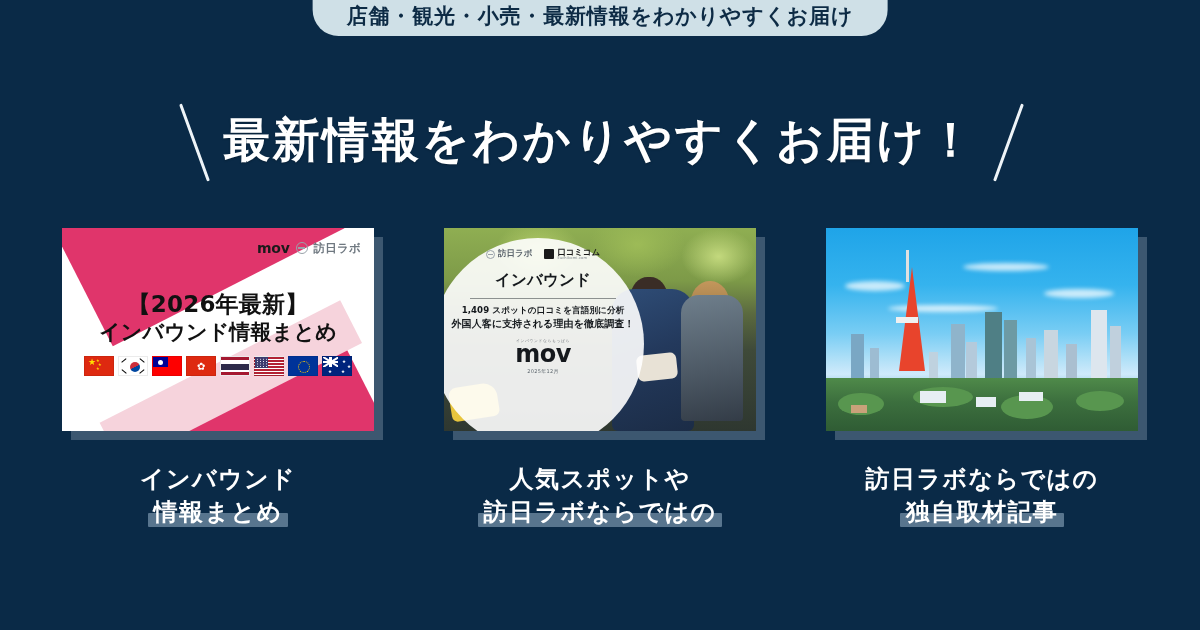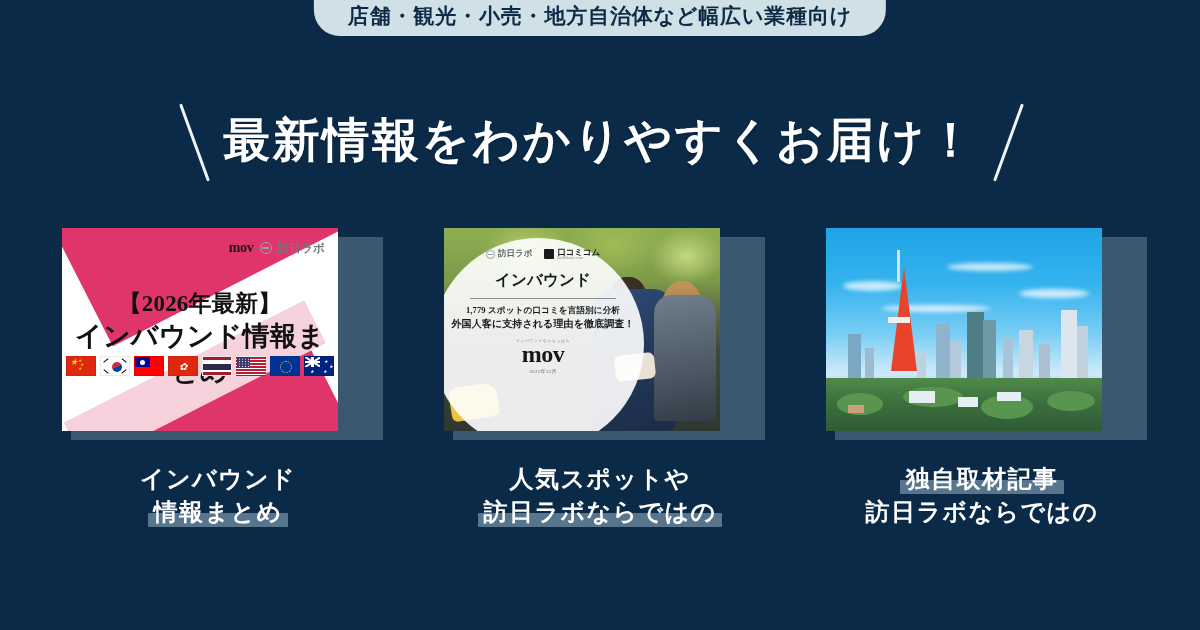--- a/index.html
+++ b/index.html
@@ -47,22 +47,22 @@
     position:absolute; top:228px; left:0; right:0;
     display:flex; justify-content:center; gap:70px;
   }
   .card-col{ width:312px; display:flex; flex-direction:column; align-items:center; }
   .thumb-wrap{ position:relative; width:312px; height:203px; }
   .thumb-shadow{
     position:absolute; left:9px; top:9px; width:312px; height:203px;
     background:#3c5770;
   }
   .thumb{
-    position:absolute; left:0; top:0; width:276px; height:203px;
-    overflow:hidden; background:#fff;font-family:Liberation Serif, serif;
+    position:absolute; left:0; top:0; width:312px; height:203px;
+    overflow:hidden; background:#fff;
   }
 
   
   .c1{ background:#ffffff; position:relative; }
   .c1 .pink-tl{
     position:absolute; left:-40px; top:-60px; width:260px; height:200px;
     background:#e0356b; transform:rotate(-27deg); transform-origin:top left;
   }
   .c1 .pink-br{
     position:absolute; right:-46px; bottom:-62px; width:260px; height:190px;
@@ -79,21 +79,21 @@
   .ringicon{
     width:12px;height:12px;border:1.3px solid #9aa3ab;border-radius:50%;
     display:flex;align-items:center;justify-content:center;
   }
   .ringicon::after{ content:""; width:7px; height:1.3px; background:#9aa3ab; }
   .c1-logo .lab{ font-size:11.5px; font-weight:700; color:#6f7880; letter-spacing:.02em; }
   .c1-title{
     position:absolute; left:0; right:0; top:62px; text-align:center; z-index:4;
   }
   .c1-title .l1{ font-size:23px; font-weight:800; color:#111; letter-spacing:.01em; display:block; line-height:1.25; }
-  .c1-title .l2{ font-size:27px; font-weight:800; color:#111; letter-spacing:.01em; display:block; line-height:1.3; }
+  .c1-title .l2{ font-size:21px; font-weight:800; color:#111; letter-spacing:.01em; display:block; line-height:1.3; }
   .flags{
     position:absolute; left:0; right:0; top:128px; z-index:4;
     display:flex; justify-content:center; gap:4px;
   }
   .flag{ width:30px; height:20px; position:relative; overflow:hidden; border:.5px solid rgba(0,0,0,.08); }
 
   
   .f-cn{ background:#de2910; }
   .f-cn .star{ position:absolute; color:#ffde00; font-size:9px; left:3px; top:1px; line-height:1; }
   .f-cn .s2{ font-size:4px; left:11px; top:2px; }
@@ -267,21 +267,21 @@
   .cap-line.hl{ display:inline-block;text-align:center; }
   .cap-line.hl::before{
     content:""; position:absolute; left:-6px; right:-6px; bottom:2px; height:14px;
     background:rgba(137,163,186,.62); z-index:-1; border-radius:1px;
   }
 </style>
 </head>
 <body>
 
 <div class="top-pill">
-  <span>店舗・観光・小売・地方自治体など幅広い業種向け</span>
+  <span>店舗・観光・小売・最新情報をわかりやすくお届け</span>
 </div>
 
 <div class="headline-row">
   <span class="slash slash-l"></span>
   <h1 class="headline">最新情報をわかりやすくお届け！</h1>
   <span class="slash slash-r"></span>
 </div>
 
 <div class="cards">
 
@@ -384,21 +384,21 @@
                 <i>kuchikomi.com</i>
               </span>
             </span>
           </div>
 
           <span class="c2-t1">インバウンド</span>
 
 
           <div class="c2-rule"></div>
 
-          <span class="c2-s1">1,779 スポットの口コミを言語別に分析</span>
+          <span class="c2-s1">1,409 スポットの口コミを言語別に分析</span>
           <span class="c2-s2">外国人客に支持される理由を徹底調査！</span>
 
           <div class="c2-movwrap">
             <span class="c2-movtag">インバウンドならもっぱら</span>
             <span class="c2-mov">mov</span>
             <span class="c2-date">2025年12月</span>
           </div>
         </div>
       </div>
     </div>
@@ -439,18 +439,18 @@
         <div class="greenblob g3"></div>
         <div class="greenblob g4"></div>
         <div class="lowbldg lb1"></div>
         <div class="lowbldg lb2"></div>
         <div class="lowbldg lb3"></div>
         <div class="lowbldg lb4"></div>
       </div>
     </div>
 
     <div class="caption">
+      <span class="cap-line">訪日ラボならではの</span>
       <span class="cap-line hl">独自取材記事</span>
-      <span class="cap-line">訪日ラボならではの</span>
     </div>
   </div>
 
 </div>
 
 </body></html>

